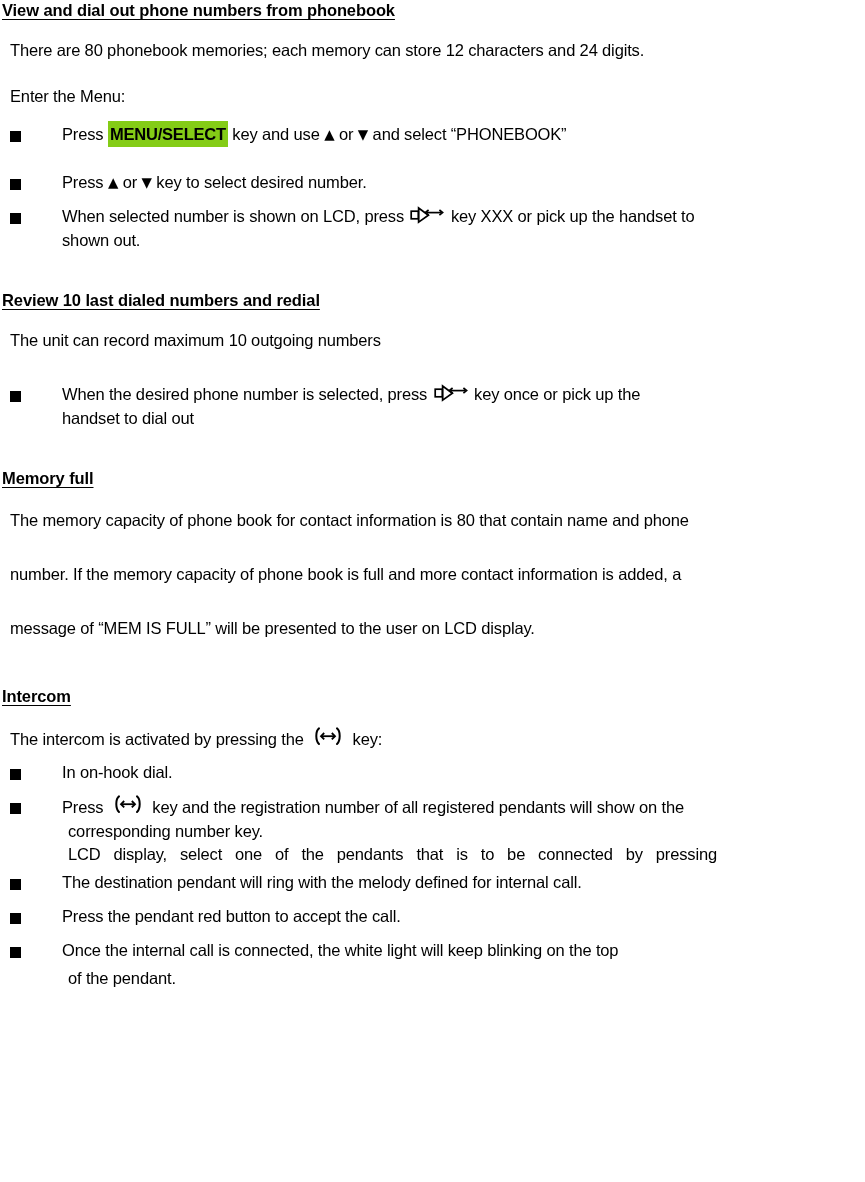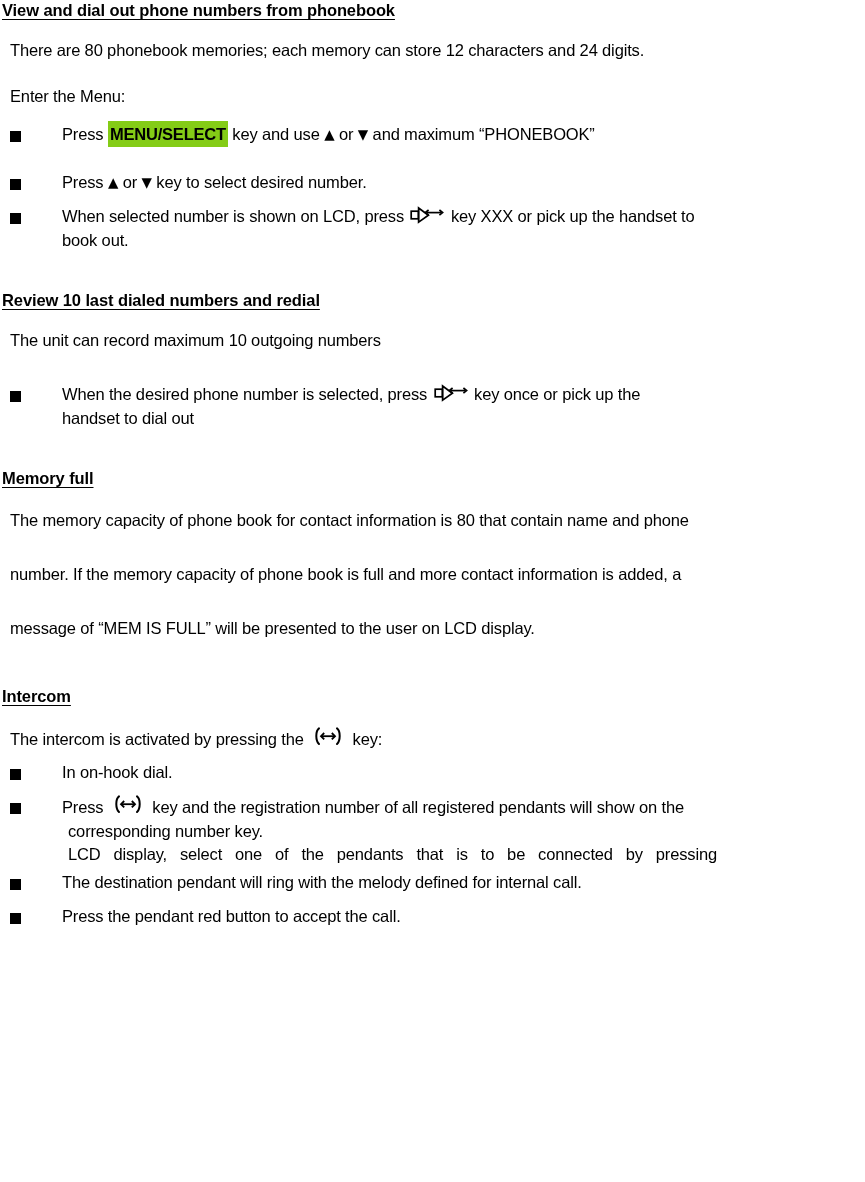--- a/index.html
+++ b/index.html
@@ -153,21 +153,21 @@
   <p class="para">There are 80 phonebook memories; each memory can store 12 characters and 24 digits.</p>
   <div class="sp-10"></div>
   <p class="para">Enter the Menu:</p>
   <div class="sp-10"></div>
 
   <ul class="bullets">
 
     <li>
       <span class="bullet-mark"></span>
       <span class="li-line">
-        <span>Press </span><span class="key-label">MENU/SELECT</span><span> key and use </span><span class="arrow-glyph">▲</span><span> or </span><span class="arrow-glyph">▼</span><span> and maximum “PHONEBOOK”</span>
+        <span>Press </span><span class="key-label">MENU/SELECT</span><span> key and use </span><span class="arrow-glyph">▲</span><span> or </span><span class="arrow-glyph">▼</span><span> and select “PHONEBOOK”</span>
       </span>
     </li>
     <div class="sp-14"></div>
 
     <div class="sp-14"></div>
 
     <li>
       <span class="bullet-mark"></span>
       <span class="li-line">
         <span>Press </span><span class="arrow-glyph">▲</span><span> or </span><span class="arrow-glyph">▼</span><span> key to select desired number.</span>
@@ -181,21 +181,21 @@
         <span>When selected number is shown on LCD, press </span><span class="speaker-icon">
           <svg width="34" height="22" viewBox="0 0 34 22" xmlns="http://www.w3.org/2000/svg">
             <rect x="1.2" y="6.2" width="7.2" height="7.6" fill="none" stroke="#000" stroke-width="1.7"></rect>
             <path d="M8.6 3.0 L8.6 17.2 L18.4 10.2 Z" fill="none" stroke="#000" stroke-width="1.7" stroke-linejoin="miter"></path>
             <line x1="17.0" y1="7.6" x2="31.2" y2="7.6" stroke="#000" stroke-width="1.7"></line>
             <path d="M18.6 5.0 L15.4 7.6 L18.6 10.2" fill="none" stroke="#000" stroke-width="1.7" stroke-linejoin="miter" stroke-linecap="butt"></path>
             <path d="M29.4 5.0 L32.6 7.6 L29.4 10.2" fill="none" stroke="#000" stroke-width="1.7" stroke-linejoin="miter" stroke-linecap="butt"></path>
           </svg>
         </span><span> key XXX or pick up the handset to</span>
       </span>
-      <span class="li-line cont" style="margin-top:2px;">book out.</span>
+      <span class="li-line cont" style="margin-top:2px;">shown out.</span>
     </li>
   </ul>
 
   <div class="sp-40"></div>
 
   <div class="heading-row">
     <span class="section-heading">Review 10 last dialed numbers and redial</span>
   </div>
   <div class="sp-12"></div>
 
@@ -287,17 +287,22 @@
       <span class="li-line">The destination pendant will ring with the melody defined for internal call.</span>
     </li>
     <div class="sp-14"></div>
 
     <li>
       <span class="bullet-mark"></span>
       <span class="li-line">Press the pendant red button to accept the call.</span>
     </li>
     <div class="sp-14"></div>
 
+    <li>
+      <span class="bullet-mark"></span>
+      <span class="li-line">Once the internal call is connected, the white light will keep blinking on the top</span>
+      <span class="li-line cont-indent" style="margin-top:8px;">of the pendant.</span>
+    </li>
     <div class="sp-10"></div>
 
   </ul>
 
 </div>
 
 </body></html>

